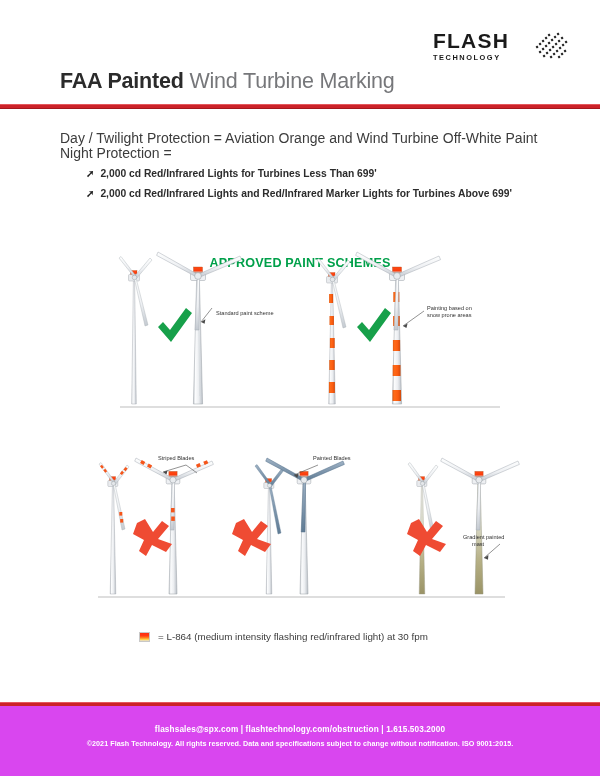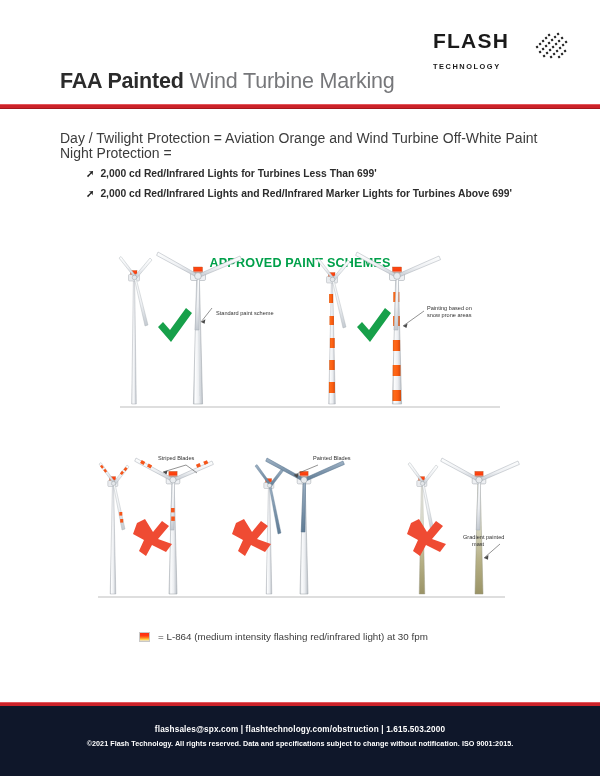--- a/index.html
+++ b/index.html
@@ -17,21 +17,21 @@
     position: absolute; right: 32px; top: 30px;
     display: flex; align-items: flex-start; gap: 25px;
   }
   .logo-words { text-align: left; line-height: 1; }
   .logo-flash {
     font-size: 21px; font-weight: bold; letter-spacing: 1.2px;
     color: #1a1a1a; font-family: "Liberation Sans", sans-serif;
   }
   .logo-tech {
     font-size: 7.4px; font-weight: bold; letter-spacing: 1.55px;
-    color: #1a1a1a; margin-top: 12px;
+    color: #1a1a1a; margin-top: 3px;
   }
   .logo-mark { width: 34px; height: 30px; display:block; }
 
   .title-row {
     position: absolute; left: 60px; bottom: 14px;
     font-size: 21.5px; letter-spacing: -0.2px; white-space: nowrap;
   }
   .title-bold { font-weight: bold; color: #2b2b2b; }
   .title-light { font-weight: normal; color: #76777a; }
 
@@ -81,21 +81,21 @@
   }
   .legend-text { font-size: 9.8px; color: #3c3c3c; }
 
   
   .rule-bottom {
     position: absolute; left: 0; top: 702px; width: 600px; height: 4px;
     background: #cc2229; border-top:1px solid #e4575c;
   }
   .footer {
     position: absolute; left: 0; top: 706px; width: 600px; height: 70px;
-    background: #0f172a; color: #ffffff; text-align: center;
+    background: #d946ef; color: #ffffff; text-align: center;
     padding-top: 17px;
   }
   .footer-contact { font-size: 8.2px; font-weight: bold; letter-spacing: 0.15px; line-height: 13px; }
   .footer-copy { font-size: 7.2px; font-weight: bold; letter-spacing: 0.05px; line-height: 12px; margin-top: 2px; }
 </style>
 </head>
 <body>
 
 <div class="page">
 

